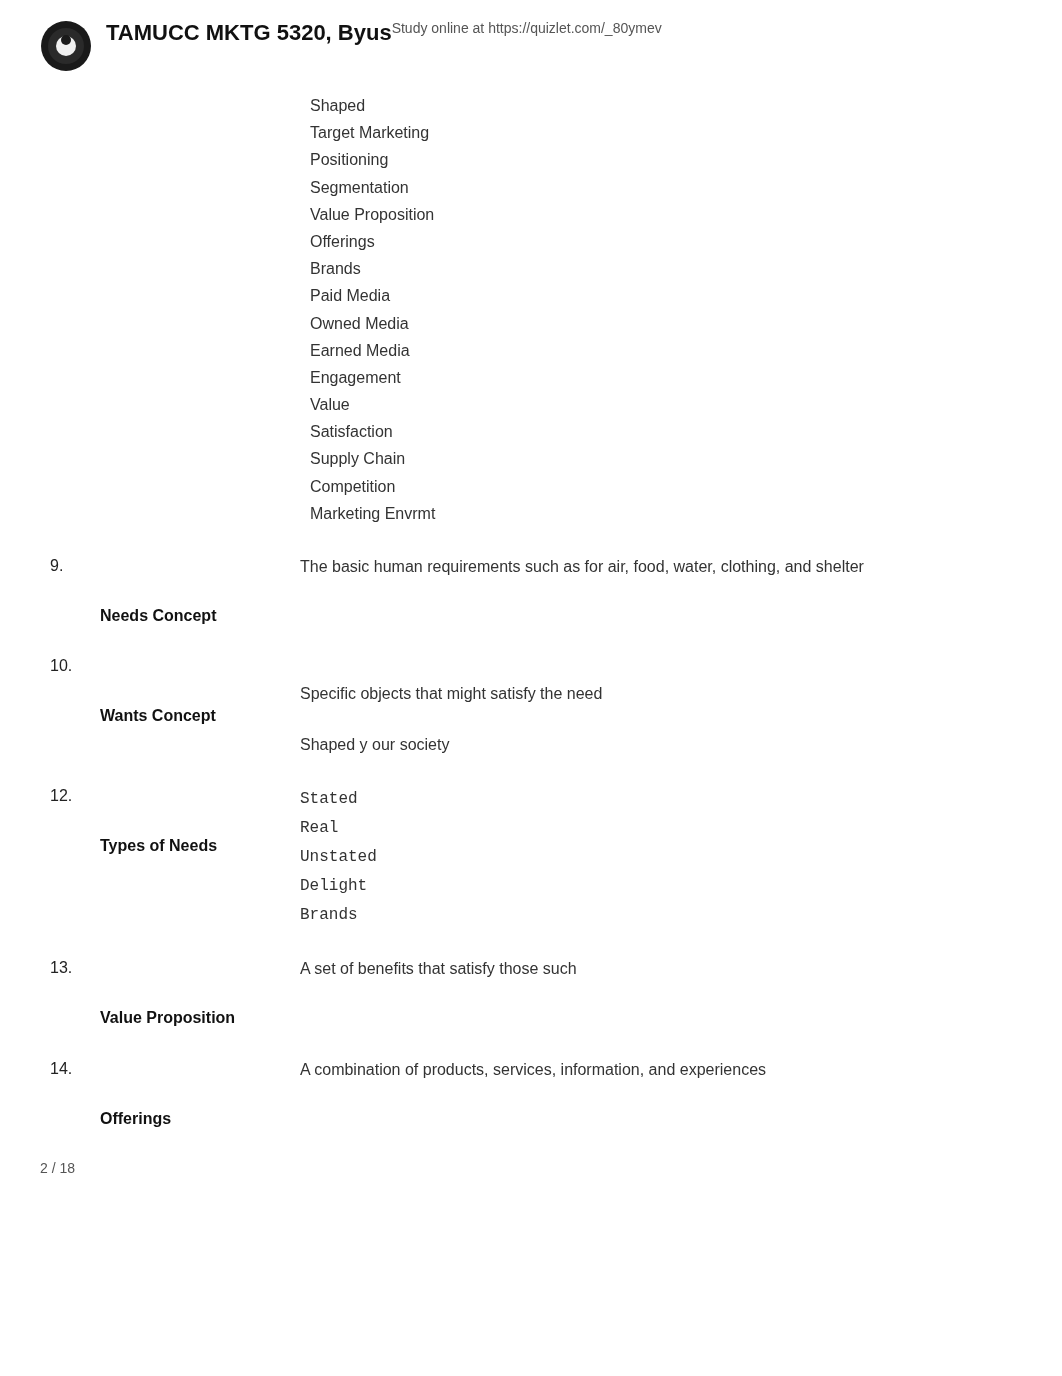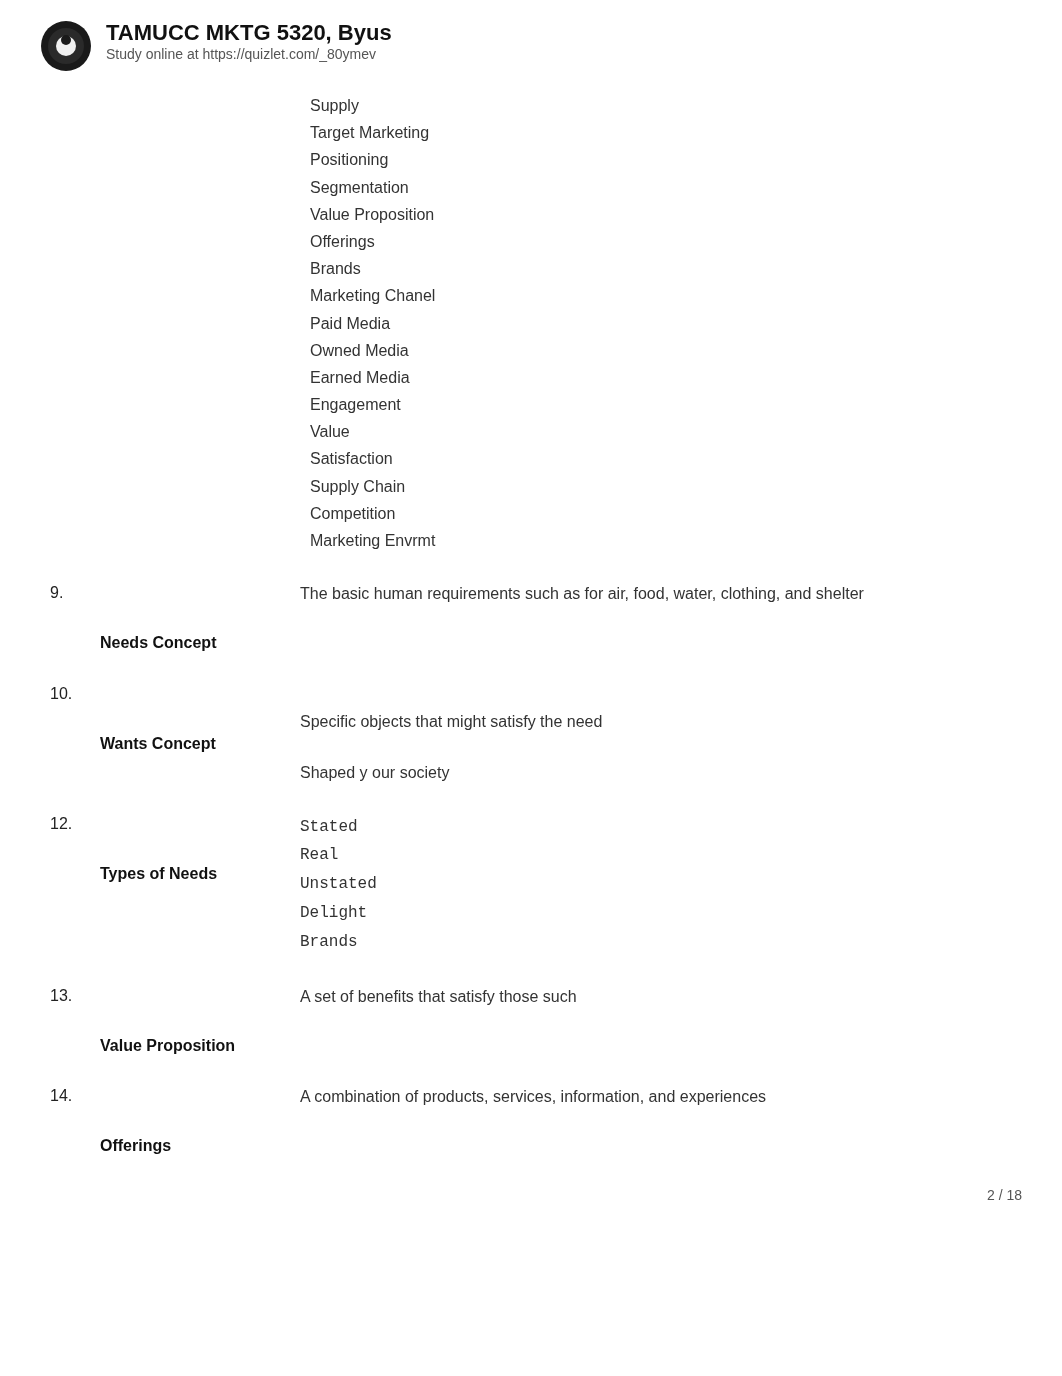--- a/index.html
+++ b/index.html
@@ -22,21 +22,20 @@
       margin-bottom: 20px;
     }
     .header-logo {
       width: 52px;
       height: 52px;
       margin-right: 14px;
       flex-shrink: 0;
     }
     .header-text {
       display: flex;
-      flex-direction: column;
     }
     .header-title {
       font-size: 22px;
       font-weight: bold;
       color: #111;
     }
     .header-subtitle {
       font-size: 14px;
       color: #555;
     }
@@ -89,21 +88,21 @@
     .entry-def .sub-line {
       display: block;
       margin-top: 27px;
     }
     .entry-def .list-line {
       display: block;
       line-height: 1.8;
       font-family: Liberation Mono, monospace;
     }
     .page-footer {
-      text-align: right;
+      text-align: left;
       font-size: 14px;
       color: #555;
       margin-top: 30px;
     }
   </style>
 </head>
 <body>
 
 <div class="header">
   <div class="header-logo">
@@ -116,28 +115,27 @@
   </div>
   <div class="header-text">
     <span class="header-title">TAMUCC MKTG 5320, Byus</span>
     <span class="header-subtitle">Study online at https://quizlet.com/_80ymev</span>
   </div>
 </div>
 
 <div class="index-section">
   <div class="index-label-col"></div>
   <div class="index-items-col" id="index-items-col">
-      <div>Supply</div>
+      <div>Shaped</div>
       <div>Target Marketing</div>
       <div>Positioning</div>
       <div>Segmentation</div>
       <div>Value Proposition</div>
       <div>Offerings</div>
       <div>Brands</div>
-      <div>Marketing Chanel</div>
       <div>Paid Media</div>
       <div>Owned Media</div>
       <div>Earned Media</div>
       <div>Engagement</div>
       <div>Value</div>
       <div>Satisfaction</div>
       <div>Supply Chain</div>
       <div>Competition</div>
       <div>Marketing Envrmt</div>
     </div>

